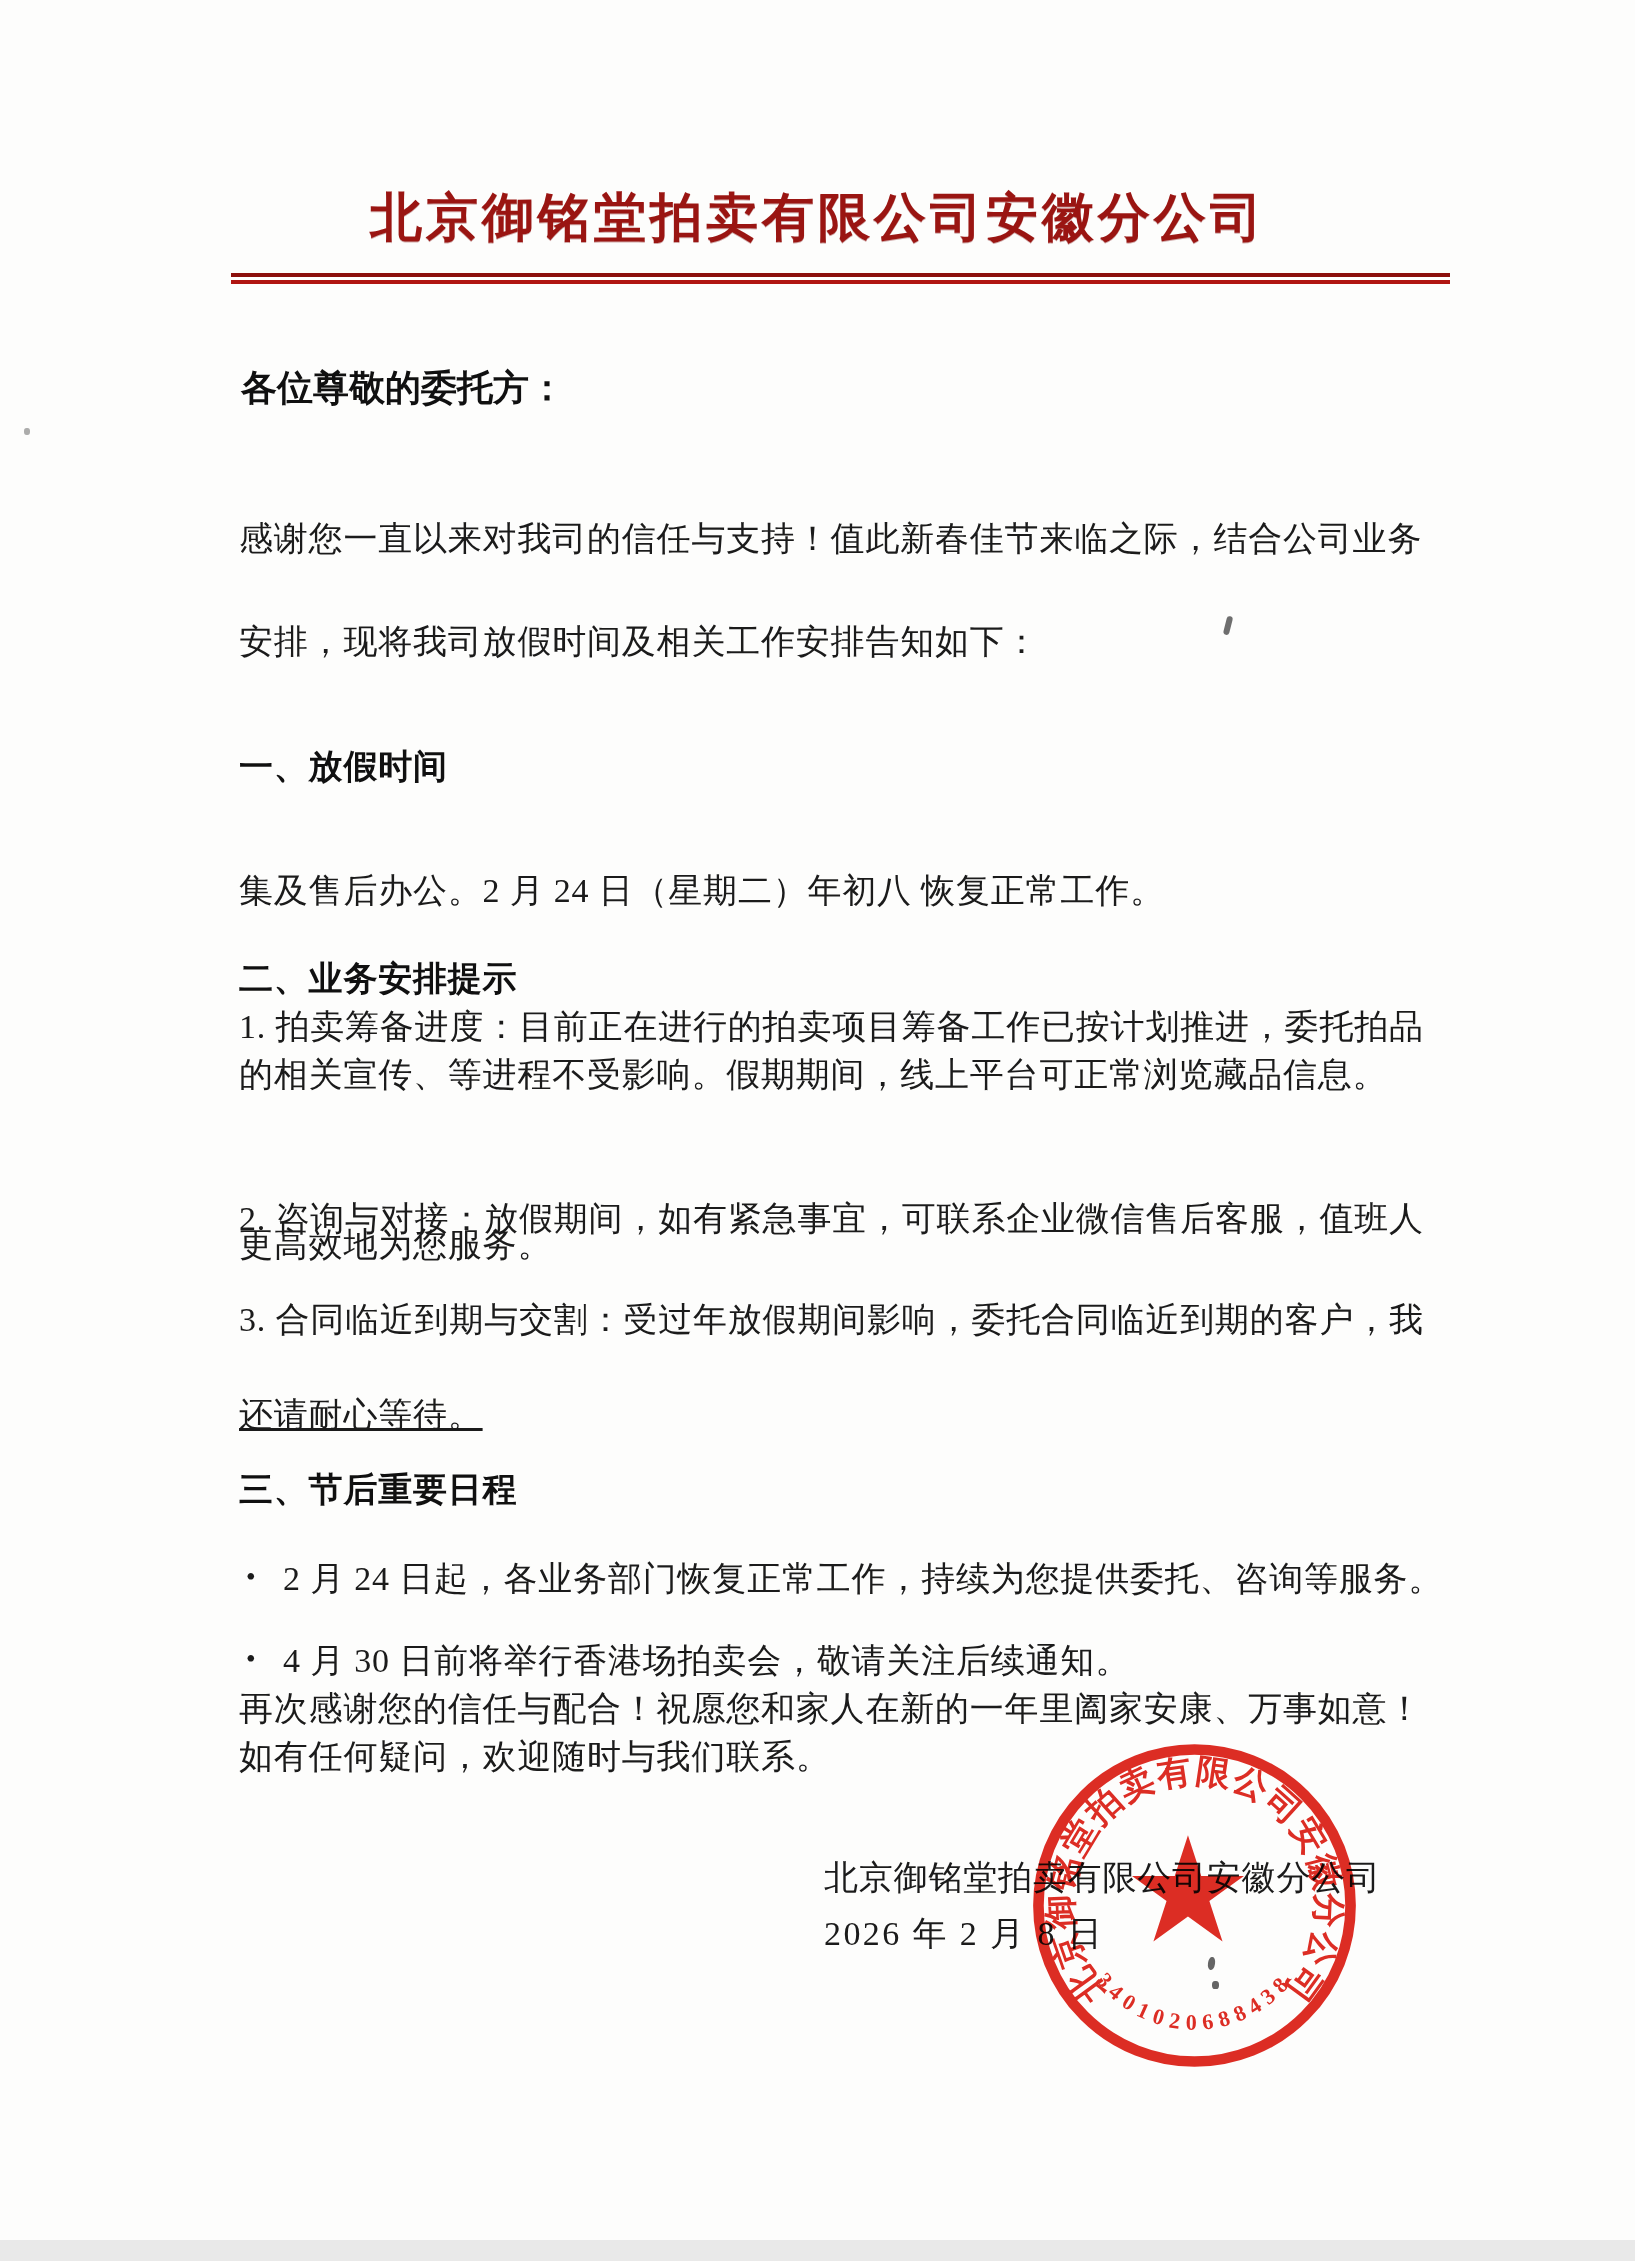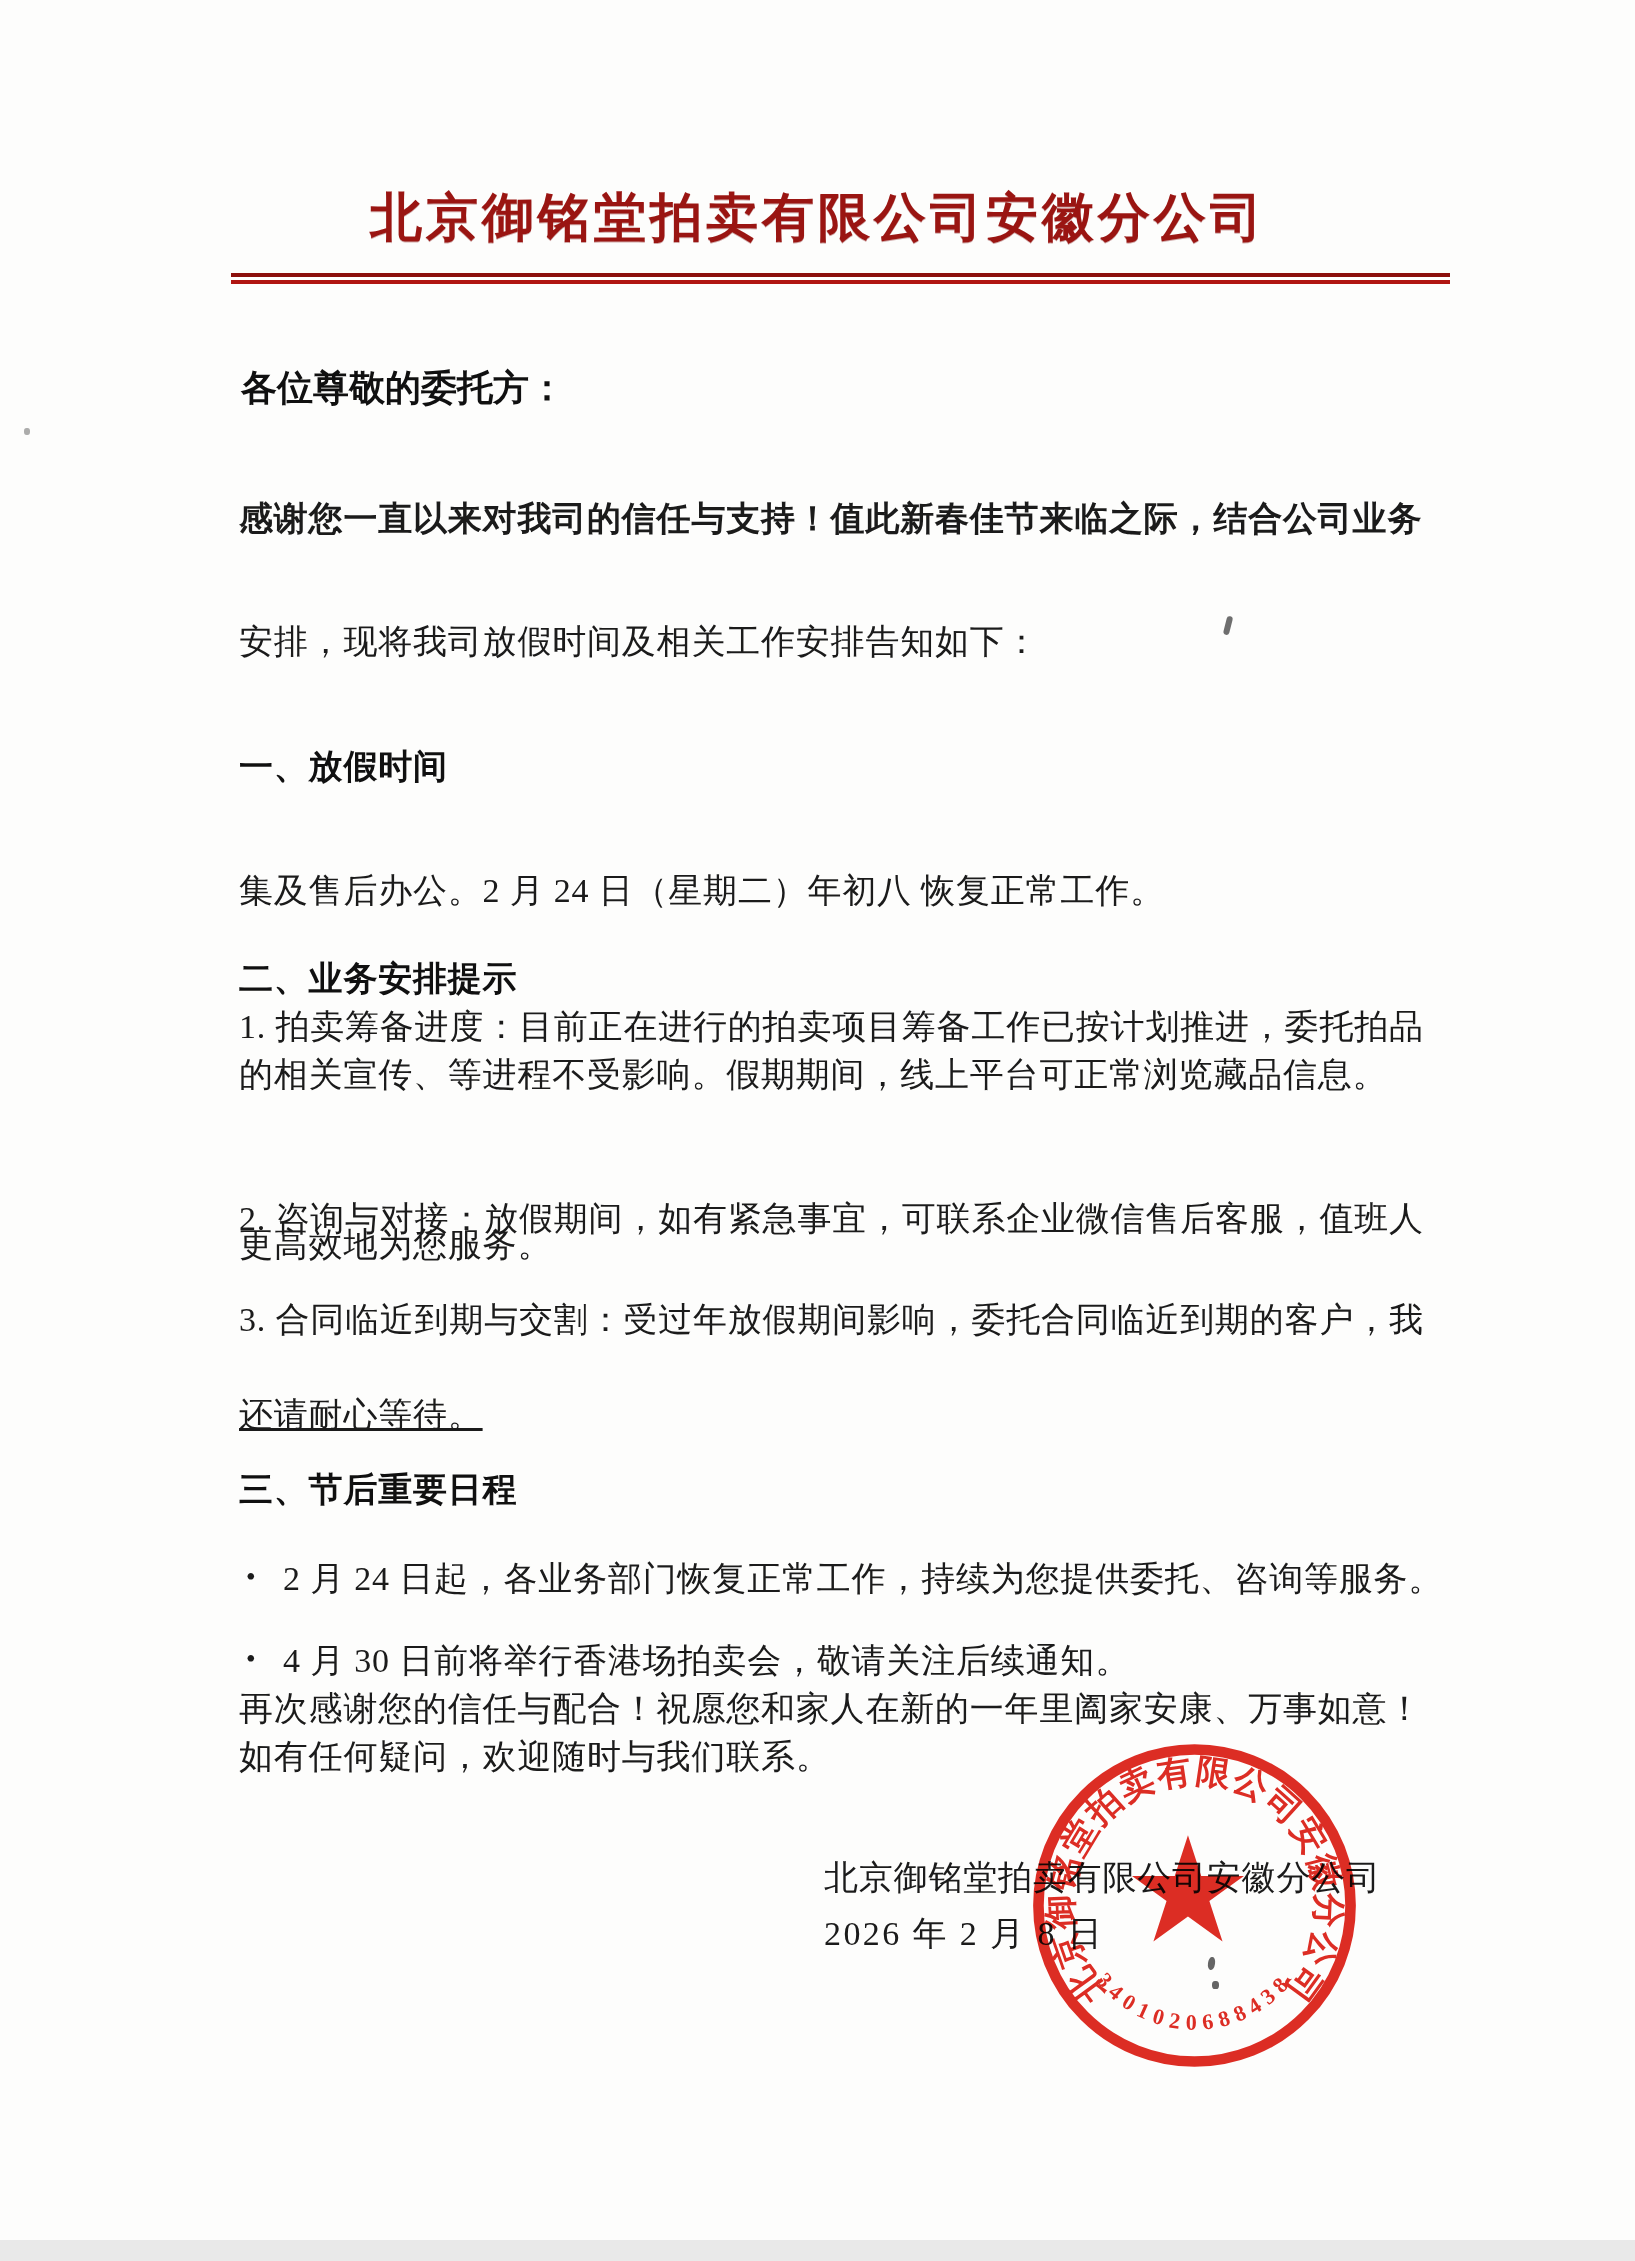--- a/index.html
+++ b/index.html
@@ -52,21 +52,21 @@
 </head>
 <body>
 
 <div class="page">
 
   <div class="abs title">北京御铭堂拍卖有限公司安徽分公司</div>
   <div class="abs rule"></div>
 
   <div class="abs salutation bold">各位尊敬的委托方：</div>
 
-  <div class="abs body-line" style="left:239px; top:496px;font-weight:bold;">感谢您一直以来对我司的信任与支持！值此新春佳节来临之际，结合公司业务</div>
+  <div class="abs body-line" style="left:239px; top:516px;">感谢您一直以来对我司的信任与支持！值此新春佳节来临之际，结合公司业务</div>
   <div class="abs body-line" style="left:239px; top:619px;">安排，现将我司放假时间及相关工作安排告知如下：</div>
 
   <div class="abs body-line bold" style="left:239px; top:744px;">一、放假时间</div>
   <div class="abs body-line" style="left:239px; top:868px;">集及售后办公。2 月 24 日（星期二）年初八 恢复正常工作。</div>
 
   <div class="abs body-line bold" style="left:239px; top:956px;">二、业务安排提示</div>
   <div class="abs body-line" style="left:239px; top:1004px;">1.  拍卖筹备进度：目前正在进行的拍卖项目筹备工作已按计划推进，委托拍品</div>
   <div class="abs body-line" style="left:239px; top:1052px;">的相关宣传、等进程不受影响。假期期间，线上平台可正常浏览藏品信息。</div>
 
   <div class="abs body-line" style="left:239px; top:1150px;margin-top:46px;">2.  咨询与对接：放假期间，如有紧急事宜，可联系企业微信售后客服，值班人</div>

